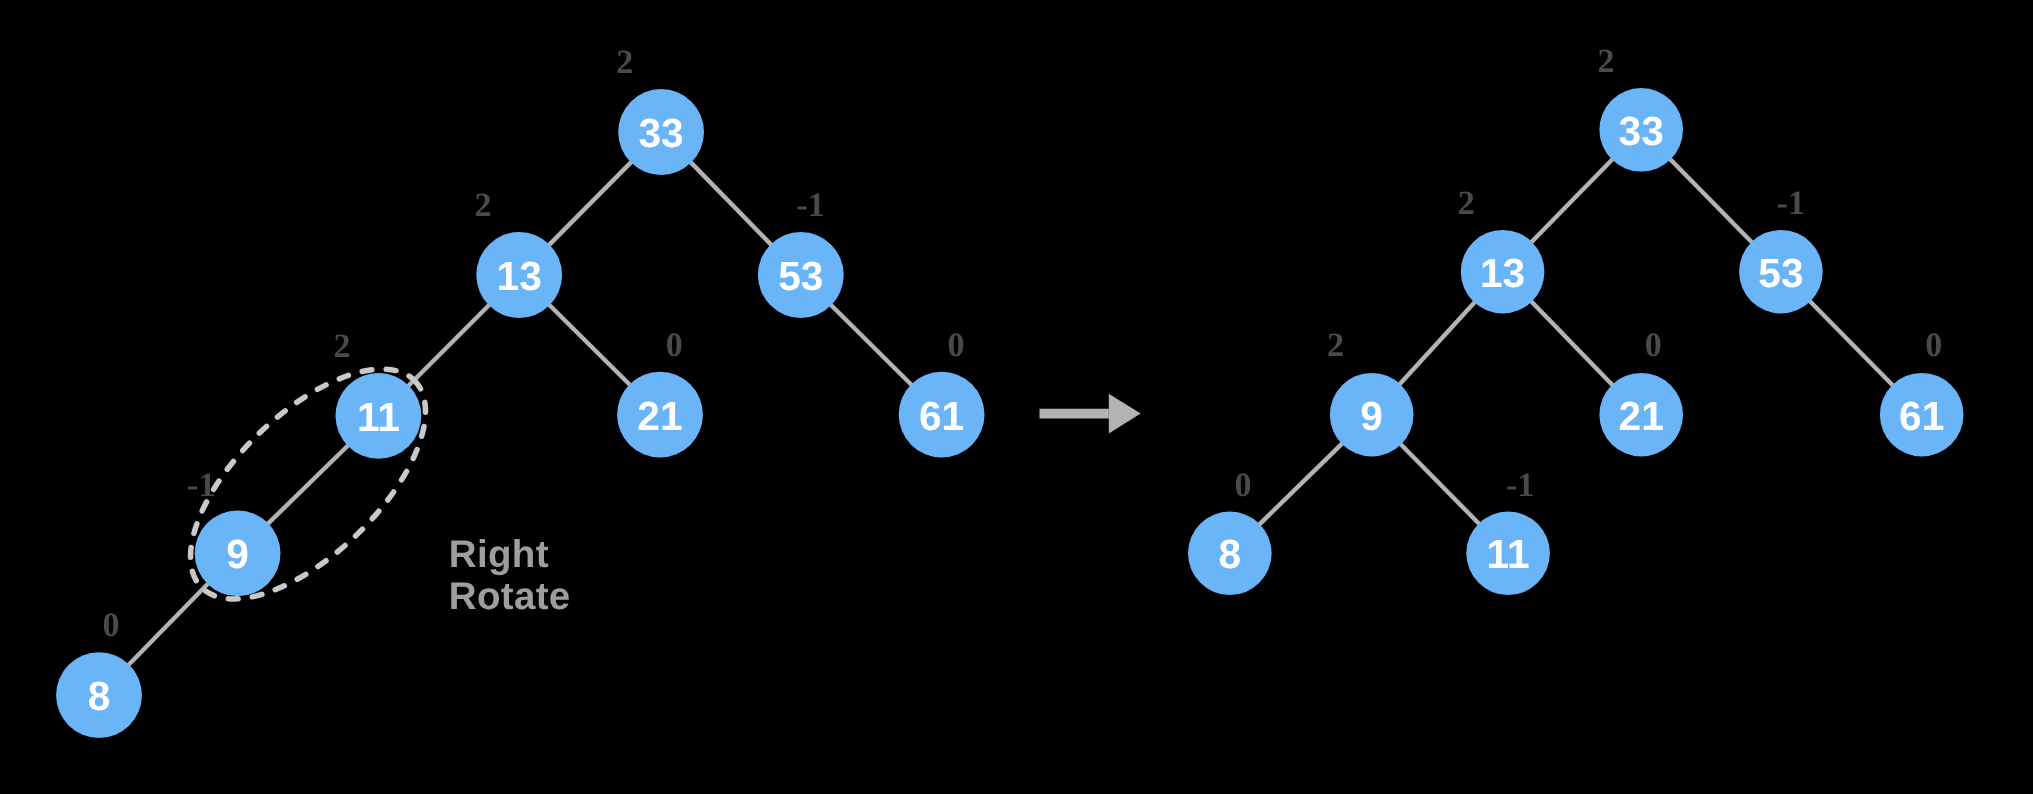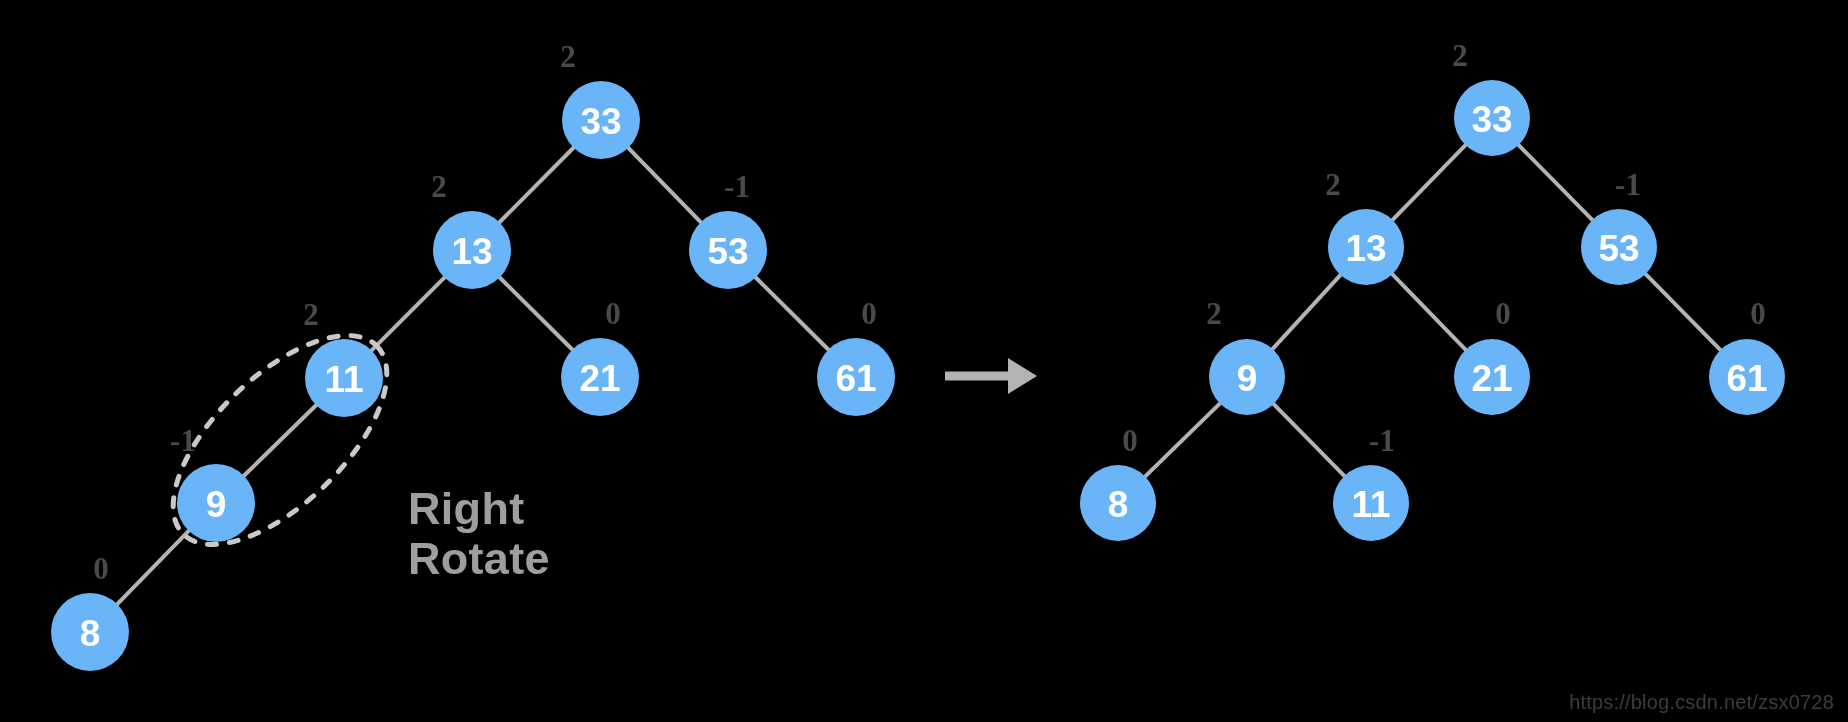--- a/index.html
+++ b/index.html
@@ -62,21 +62,21 @@
     font-family: "Liberation Serif", serif;
     font-size: 31px;
     font-weight: bold;
     text-anchor: middle;
     dominant-baseline: central;
   }
   .rotate-label {
     position: absolute;
     color: #9e9e9e;
     font-family: "Liberation Sans", sans-serif;
-    font-size: 45px;
+    font-size: 35px;
     font-weight: bold;
     line-height: 1.12;
     text-align: left;
     white-space: pre-line;
     letter-spacing: 0.3px;
   }
   .watermark {
     position: absolute;
     color: #3c3c3c;
     font-family: "Liberation Sans", sans-serif;
@@ -190,15 +190,14 @@
       <text x="1382" y="440" class="balance-factor">-1</text>
       <g>
         <circle cx="1371" cy="503" r="38" class="node-circle"></circle>
         <text x="1371" y="504" class="node-value">11</text>
       </g>
     </svg>
 
   <div class="rotate-label" id="rotate-label" style="left:408px; top:484px;">Right
 Rotate</div>
 
-  <div class="watermark">https://blog.csdn.net/zsx0728</div>
 
 </div>
 
 </body></html>

